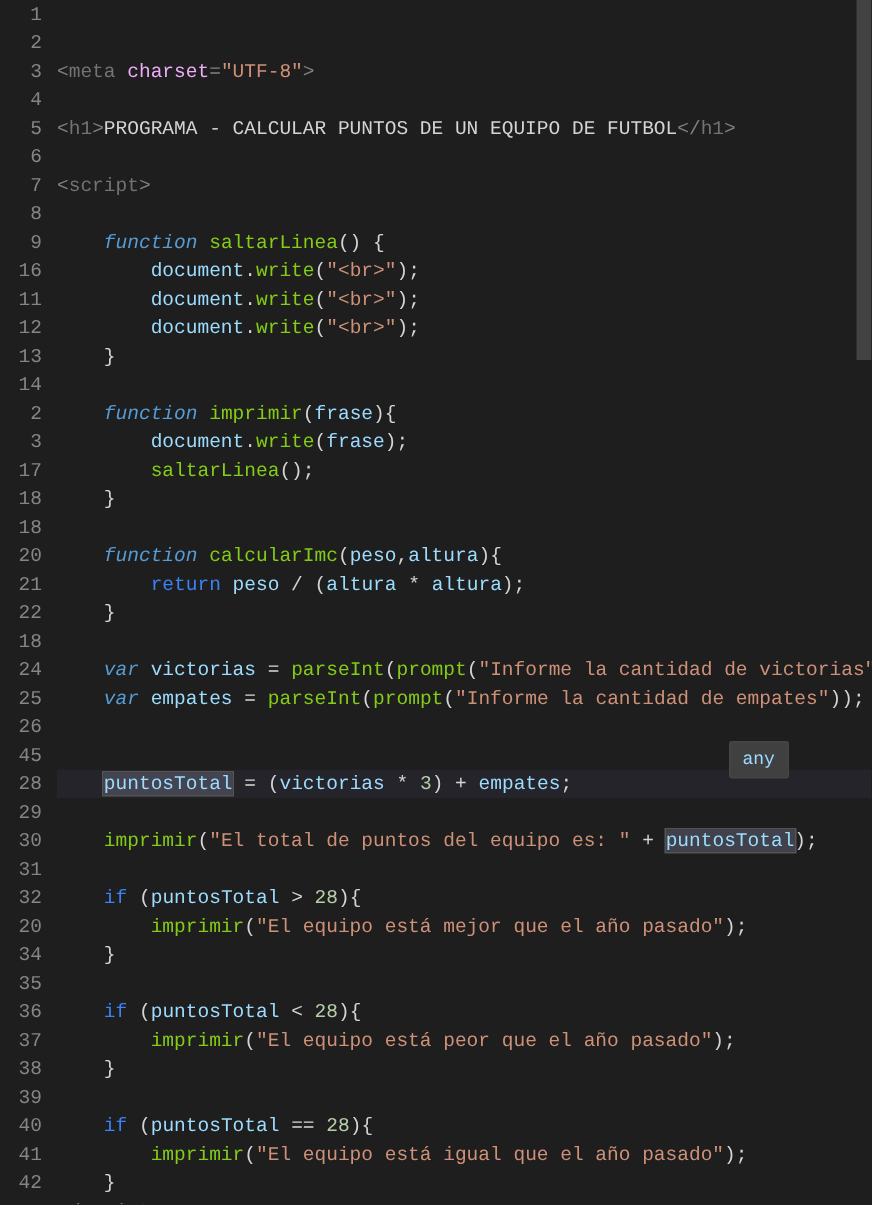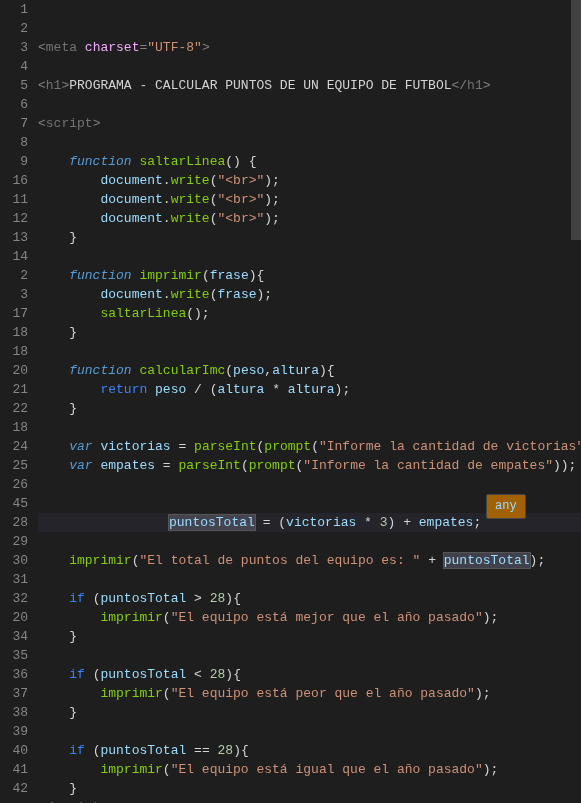--- a/index.html
+++ b/index.html
@@ -24,40 +24,40 @@
   min-width: 38px;
 }
 .gutter div { height: 19px; }
 .code {
   flex: 1;
   white-space: pre;
   overflow: hidden;
   position: relative;
 }
 .line { height: 19px; }
-.line.active { background: rgba(40,40,50,0.6); text-align: center; }
+.line.active { background: rgba(40,40,50,0.6); }
 .tag { color: #737373; }
 .attr { color: #f0abfc; }
 .punct { color: #808080; }
 .txt { color: #d4d4d4; }
 .kw { color: #569cd6; font-style: italic; }
 .kw2 { color: #3b82f6; }
 .fn { color: #84cc16; }
 .var { color: #9cdcfe; }
 .str { color: #ce9178; }
 .num { color: #b5cea8; }
 .brace { color: #d4d4d4; }
 .op { color: #d4d4d4; }
 .cursor-sel {
   background: rgba(100,100,120,0.5);
   outline: 1px solid #555;
 }
 .tooltip {
   position: absolute;
-  background: #a16207;
+  background: #404040;
   border: 1px solid #454545;
   color: #9cdcfe;
   padding: 2px 8px;
   font-size: 12px;
   border-radius: 2px;
 }
 .scrollbar {
   position: absolute;
   right: 0;
   top: 0;

